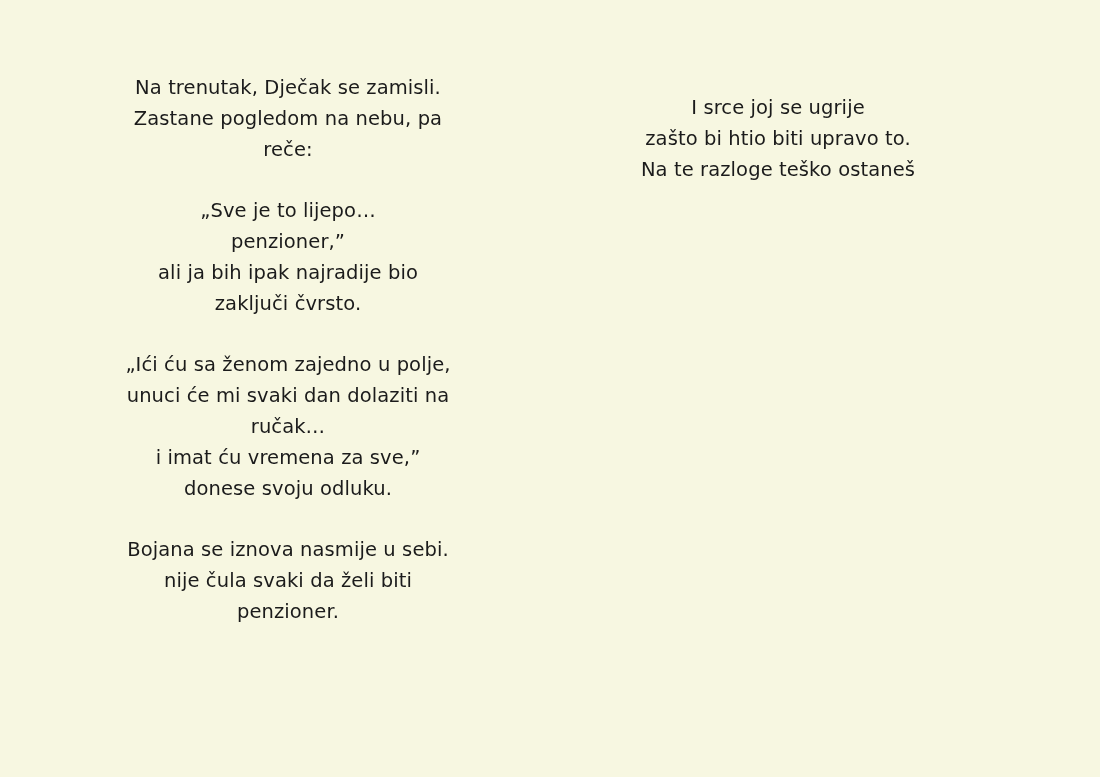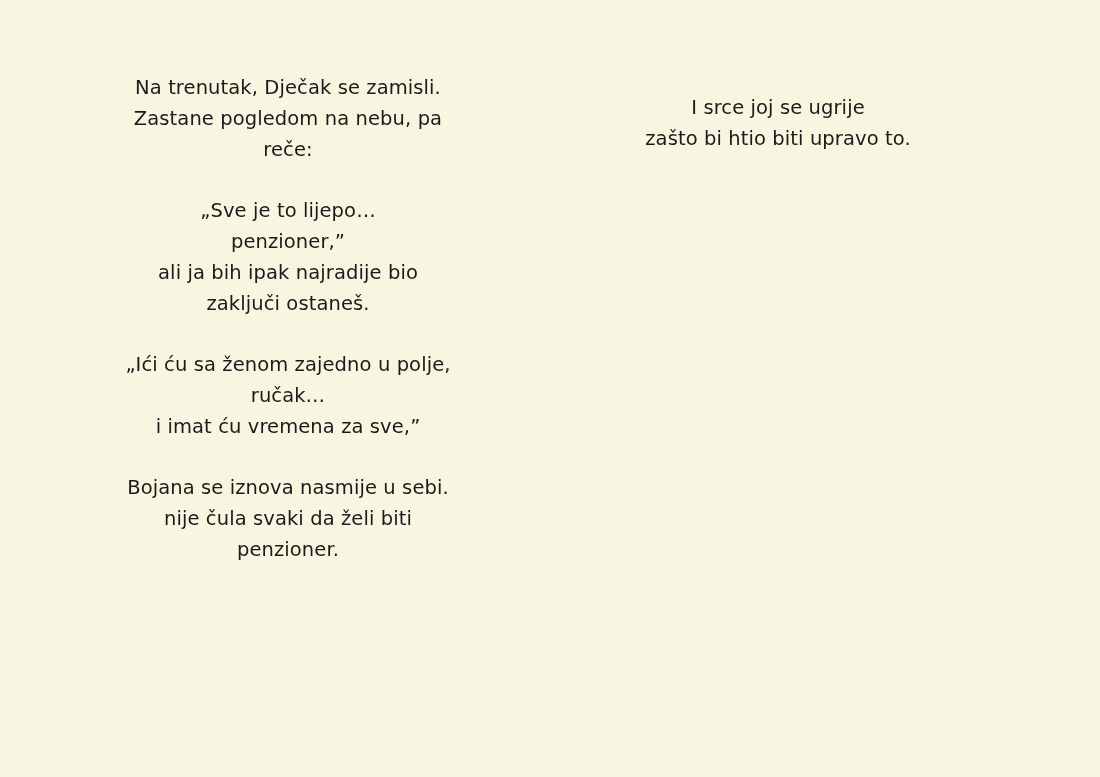--- a/index.html
+++ b/index.html
@@ -62,40 +62,43 @@
       <div class="stanza">
         <div class="line">Na trenutak, Dječak se zamisli.</div>
         <div class="line">Zastane pogledom na nebu, pa</div>
         <div class="line">reče:</div>
       </div>
 
       <div class="stanza">
         <div class="line">„Sve je to lijepo…</div>
         <div class="line">penzioner,”</div>
         <div class="line">ali ja bih ipak najradije bio</div>
-        <div class="line">zaključi ostaneš.</div>
+        <div class="line">zaključi čvrsto.</div>
       </div>
 
       <div class="stanza">
         <div class="line">„Ići ću sa ženom zajedno u polje,</div>
+        <div class="line">unuci će mi svaki dan dolaziti na</div>
         <div class="line">ručak…</div>
         <div class="line">i imat ću vremena za sve,”</div>
+        <div class="line">donese svoju odluku.</div>
       </div>
 
       <div class="stanza">
         <div class="line">Bojana se iznova nasmije u sebi.</div>
         <div class="line">nije čula svaki da želi biti</div>
         <div class="line">penzioner.</div>
       </div>
 
     </div>
 
     <div class="column">
 
       <div class="stanza">
         <div class="line">I srce joj se ugrije</div>
         <div class="line">zašto bi htio biti upravo to.</div>
+        <div class="line">Na te razloge teško ostaneš</div>
       </div>
 
     </div>
 
   </div>
 </div>
 
 </body></html>

